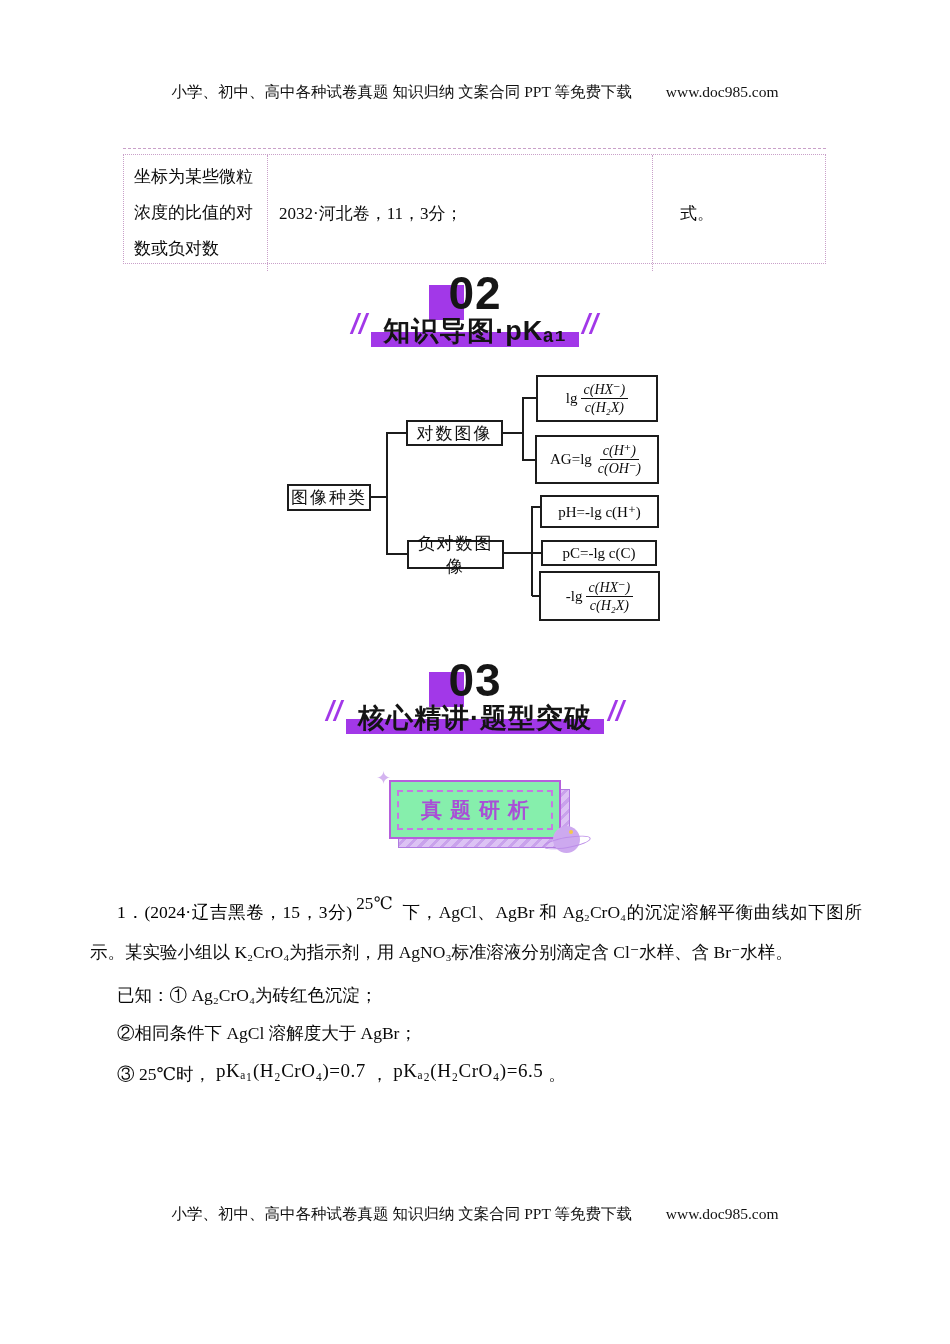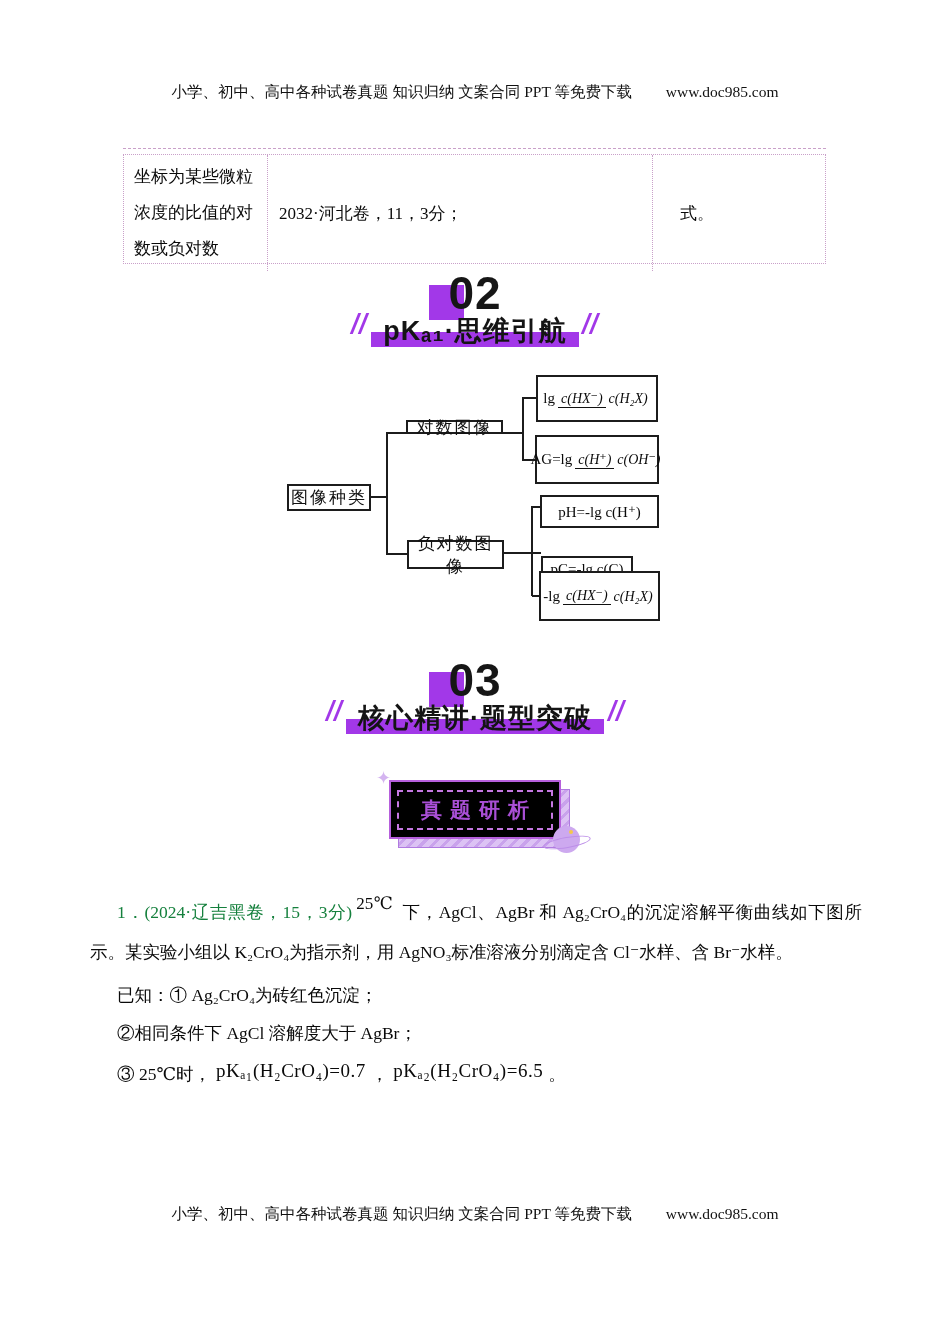--- a/index.html
+++ b/index.html
@@ -71,37 +71,37 @@
     position:absolute; border:2px solid #1c1c1c; background:#fff;
     display:flex; align-items:center; justify-content:center;
   }
   .dbox.zh {
     font-family:"Liberation Sans","DejaVu Sans",sans-serif;
     font-size:17px; letter-spacing:2px; color:#111;
   }
   .dbox.fml-box { font-family:"Liberation Serif","DejaVu Serif",serif; font-size:15px; }
   .fml-prefix { margin-right:3px; }
   .frac {
-    display:inline-flex; flex-direction:row; align-items:center;
+    display:inline-flex; flex-direction:column; align-items:center;
     font-style:italic; font-size:14px; line-height:17px;
   }
   .frac .num { border-bottom:1px solid #111; padding:0 3px; }
   .frac .den { padding:0 3px; }
   .ln { position:absolute; background:#1c1c1c; }
 
   
   #badge { position:absolute; top:768px; left:50%; transform:translateX(-50%); }
   .badge-rel { position:relative; width:172px; height:59px; }
   .badge-shadow {
     position:absolute; left:9px; top:9px; width:172px; height:59px;
     background:repeating-linear-gradient(135deg,#dcc2f4 0 5px,#c9a2ec 5px 8px);
     border:1px solid #b07ae0;
   }
   .badge-main {
-    position:absolute; left:0; top:0; width:172px; height:59px; background:#000000;
+    position:absolute; left:0; top:0; width:172px; height:59px; background:#86efac;
     border:2px solid #b65fdc; display:flex; align-items:center; justify-content:center;
   }
   .badge-dashed {
     border:2px dashed #c678e2; padding:4px 14px;
     display:flex; align-items:center; justify-content:center;
   }
   .badge-label {
     font-family:"Liberation Sans","DejaVu Sans",sans-serif; font-weight:bold;
     font-size:21px; letter-spacing:8px; padding-left:8px; color:#a94fd6; white-space:nowrap;
   }
@@ -118,21 +118,21 @@
     content:""; position:absolute; right:7px; top:4px; width:4px; height:4px;
     background:#f5c84a; border-radius:50%;
   }
 
   
   #content {
     position:absolute; left:90px; top:872px; width:772px;
     font-size:17.5px; color:#0a0a0a;
   }
   .q1 { line-height:40px; text-indent:27px; text-align:justify; margin-bottom:4px; }
-  .qref { color:#15803d; }
+  .qref { color:#000000; }
   .qtemp { font-size:17px; vertical-align:9px; margin:0 9px 0 4px; }
   .known { line-height:38px; text-indent:27px; }
   .fml { font-size:19px; vertical-align:3px; letter-spacing:0.5px; margin:0 5px; }
 </style>
 </head>
 <body>
 
 <div class="page">
 
   <div class="runhead" id="header">
@@ -149,48 +149,48 @@
 
   <div class="sec-head" style="top:256px;">
     <div class="sec-num-wrap">
       <span class="num-square"></span>
       <span class="sec-num">02</span>
     </div>
     <div class="sec-title-row">
       <span class="slash-group"><span class="slash"></span><span class="slash"></span></span>
       <span class="sec-title-wrap">
         <span class="title-bar"></span>
-        <span class="sec-title">pKₐ₁·思维引航</span>
+        <span class="sec-title">知识导图·pKₐ₁</span>
       </span>
       <span class="slash-group"><span class="slash"></span><span class="slash"></span></span>
     </div>
   </div>
 
   <div class="diagram">
 
     <div class="dbox zh" style="left:2px;top:114px;width:84px;height:27px;">图像种类</div>
-    <div class="dbox zh" style="left:121px;top:50px;width:97px;height:14px;">对数图像</div>
+    <div class="dbox zh" style="left:121px;top:50px;width:97px;height:26px;">对数图像</div>
     <div class="dbox zh" style="left:122px;top:170px;width:97px;height:29px;text-align:center;">负对数图像</div>
 
     <div class="dbox fml-box" style="left:251px;top:5px;width:122px;height:47px;">
       <span class="fml-prefix">lg</span>
       <span class="frac">
         <span class="num">c(HX⁻)</span>
         <span class="den">c(H₂X)</span>
       </span>
     </div>
     <div class="dbox fml-box" style="left:250px;top:65px;width:124px;height:49px;">
       <span class="fml-prefix">AG=lg</span>
       <span class="frac">
         <span class="num">c(H⁺)</span>
         <span class="den">c(OH⁻)</span>
       </span>
     </div>
     <div class="dbox fml-box" style="left:255px;top:125px;width:119px;height:33px;">pH=-lg c(H⁺)</div>
-    <div class="dbox fml-box" style="left:256px;top:186px;width:92px;height:26px;">pC=-lg c(C)</div>
+    <div class="dbox fml-box" style="left:256px;top:170px;width:116px;height:26px;">pC=-lg c(C)</div>
     <div class="dbox fml-box" style="left:254px;top:201px;width:121px;height:50px;">
       <span class="fml-prefix">-lg</span>
       <span class="frac">
         <span class="num">c(HX⁻)</span>
         <span class="den">c(H₂X)</span>
       </span>
     </div>
 
     <div class="ln" style="left:86px;top:126px;width:16px;height:2px;"></div>
     <div class="ln" style="left:101px;top:62px;width:2px;height:123px;"></div>

